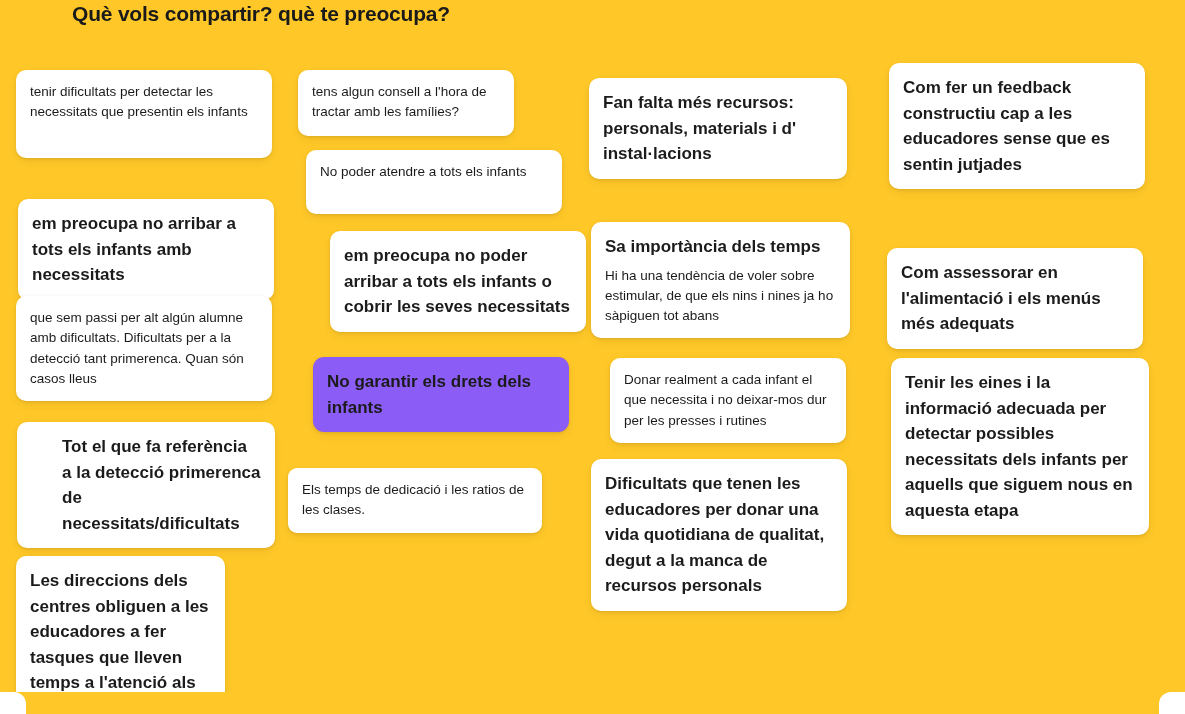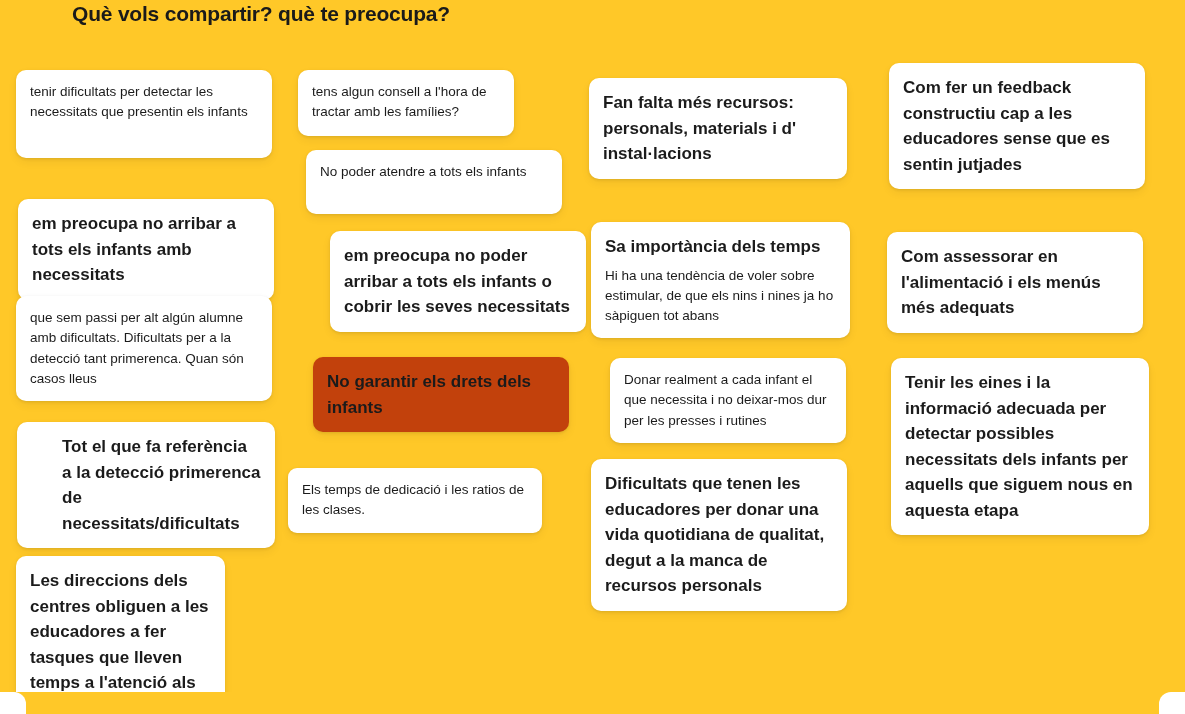--- a/index.html
+++ b/index.html
@@ -34,21 +34,22 @@
   .card {
     position: absolute;
     background: #ffffff;
     border-radius: 10px;
     box-sizing: border-box;
     padding: 12px 14px;
     box-shadow: 0 1px 3px rgba(0,0,0,0.10), 0 4px 10px rgba(0,0,0,0.06);
     color: #1b1b1b;
   }
   .card.highlight {
-    background: #c2410c;
+    background: #8b5cf6;
+    border-radius: 11px;
   }
   .card .heading {
     font-size: 17px;
     font-weight: bold;
     line-height: 1.5;
     margin: 0;
   }
   .card .body {
     font-size: 13.5px;
     font-weight: normal;
@@ -126,21 +127,21 @@
       </div>
       <div class="card" style="left: 610px; top: 358px; width: 236px; min-height: 80px;">
         <p class="body">Donar realment a cada infant el que necessita i no deixar-mos dur per les presses i rutines</p>
       </div>
       <div class="card" style="left: 591px; top: 459px; width: 256px; min-height: 144px;">
         <p class="heading">Dificultats que tenen les educadores per donar una vida quotidiana de qualitat, degut a la manca de recursos personals</p>
       </div>
       <div class="card" style="left: 889px; top: 63px; width: 256px; min-height: 115px;">
         <p class="heading">Com fer un feedback constructiu cap a les educadores sense que es sentin jutjades</p>
       </div>
-      <div class="card" style="left: 887px; top: 232px; width: 256px; min-height: 89px;">
+      <div class="card" style="left: 887px; top: 248px; width: 256px; min-height: 89px;">
         <p class="heading">Com assessorar en l'alimentació i els menús més adequats</p>
       </div>
       <div class="card" style="left: 891px; top: 358px; width: 258px; min-height: 167px;">
         <p class="heading">Tenir les eines i la informació adecuada per detectar possibles necessitats dels infants per aquells que siguem nous en aquesta etapa</p>
       </div>
     </div>
   <div class="bottom-strip">
     <div class="corner-l"></div>
     <div class="corner-r"></div>
   </div>

